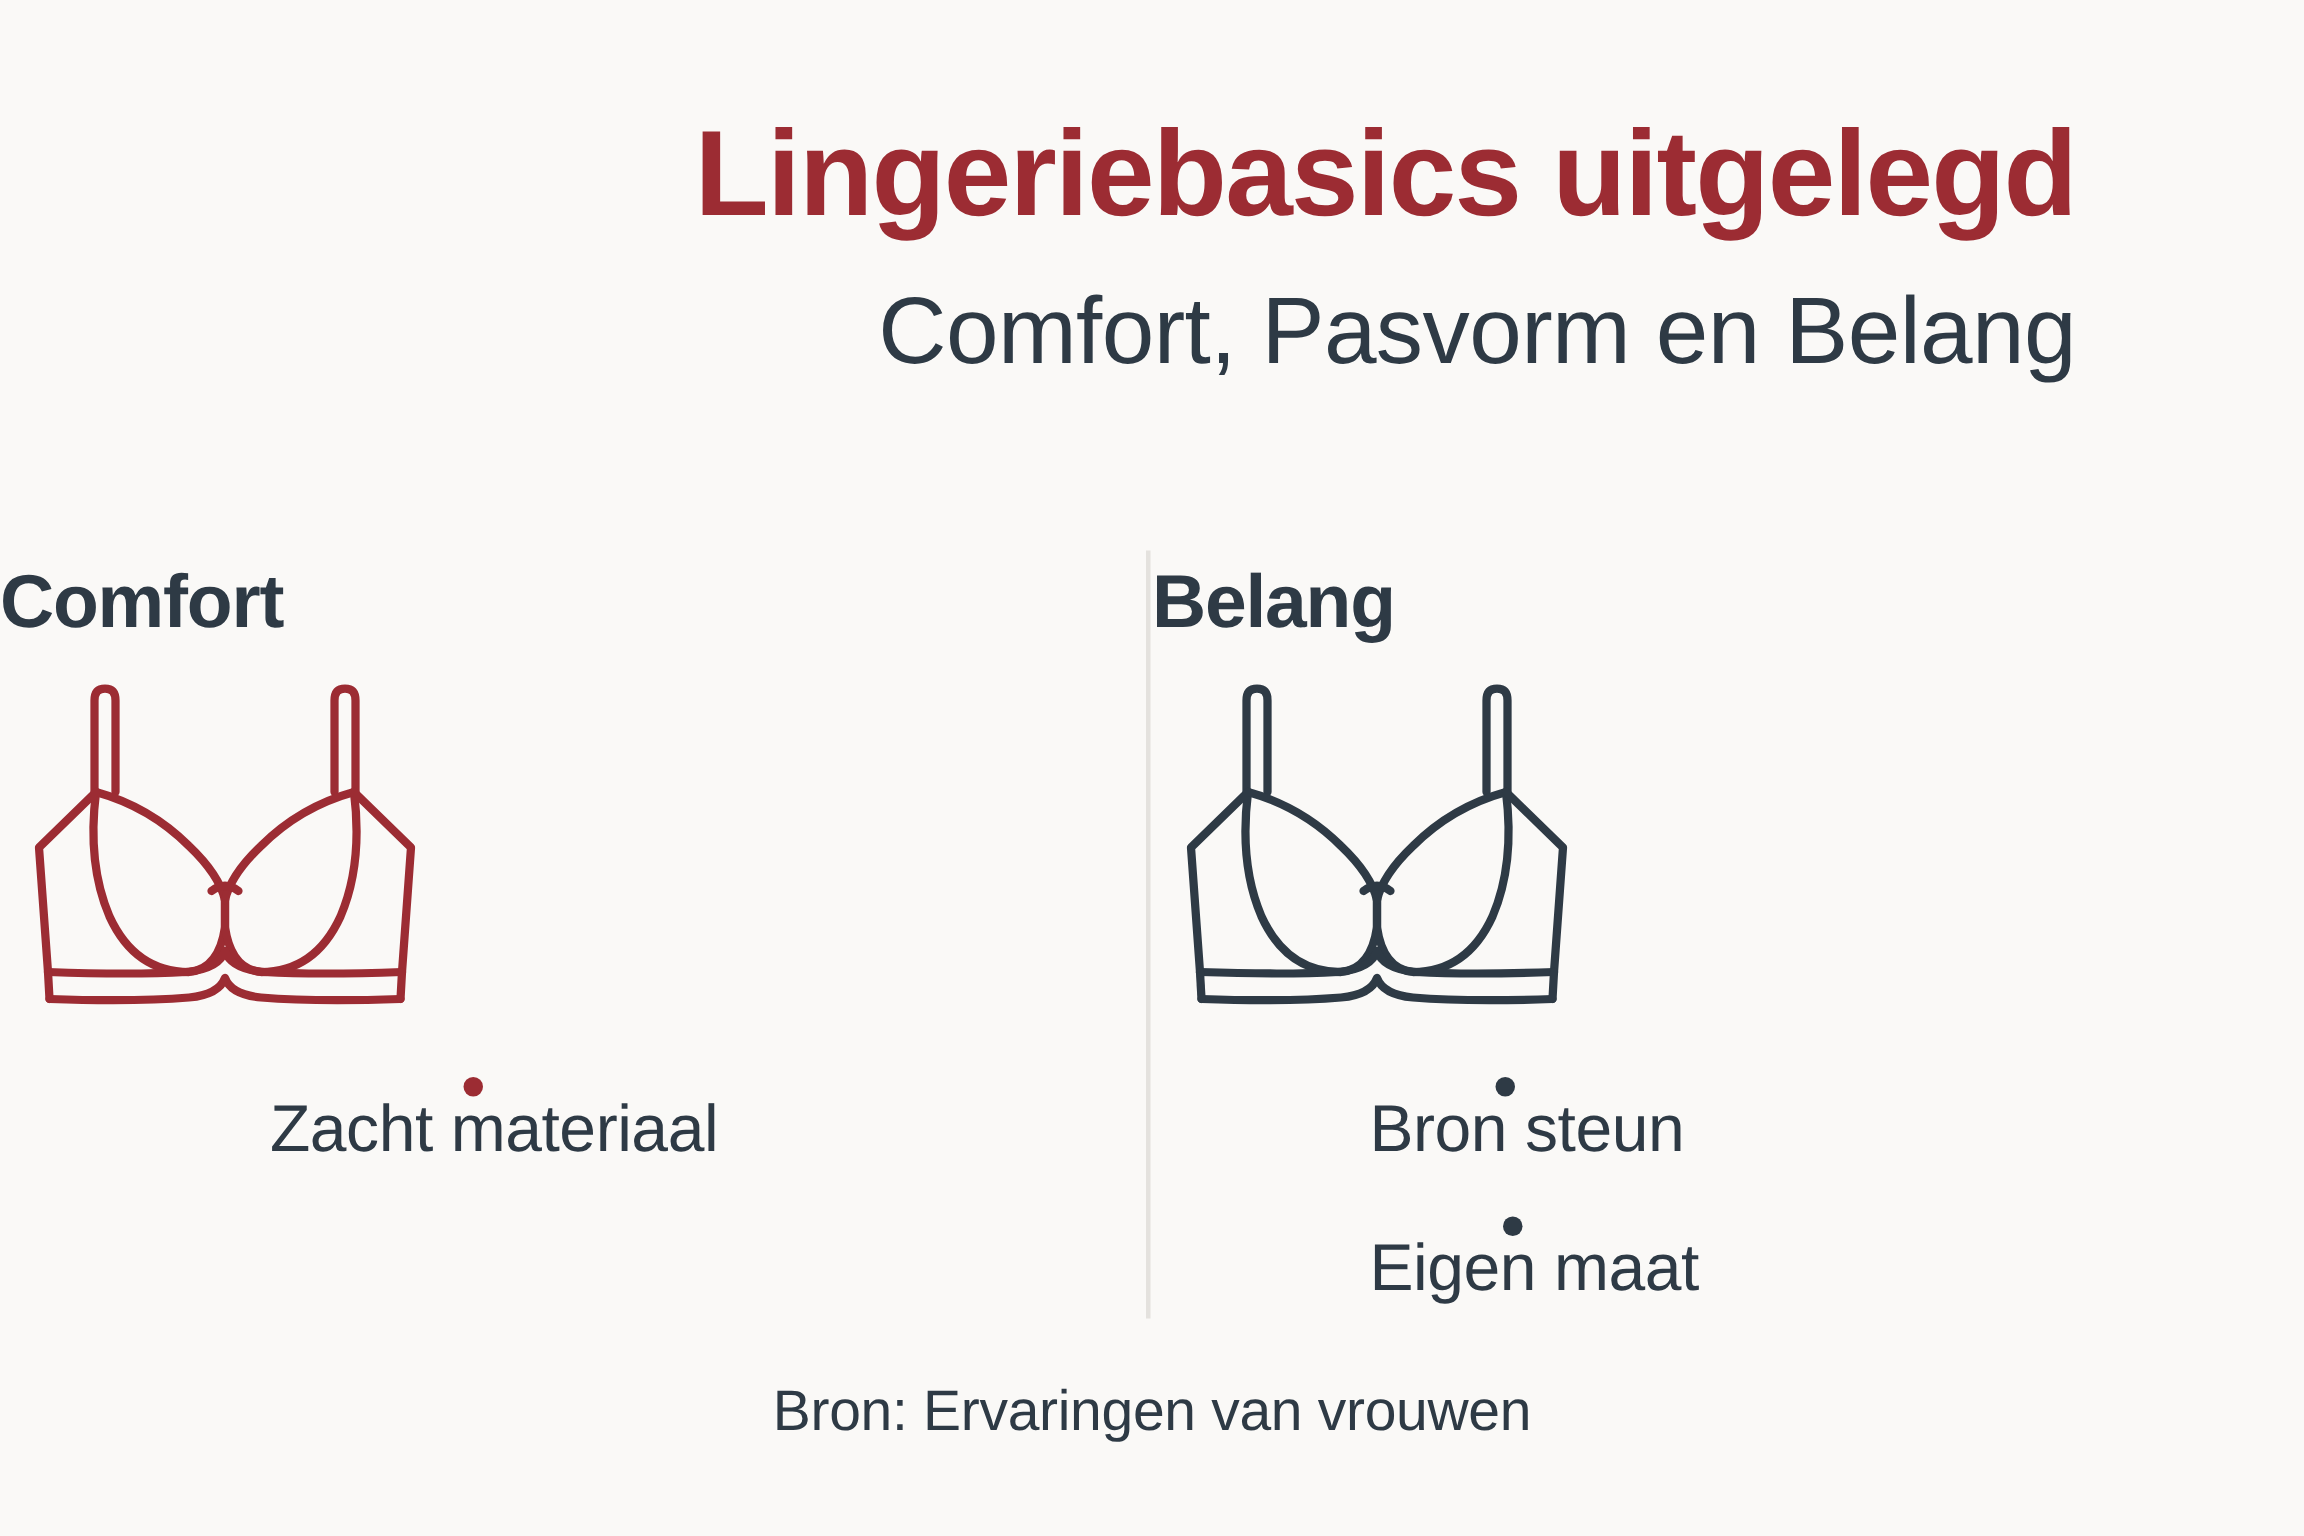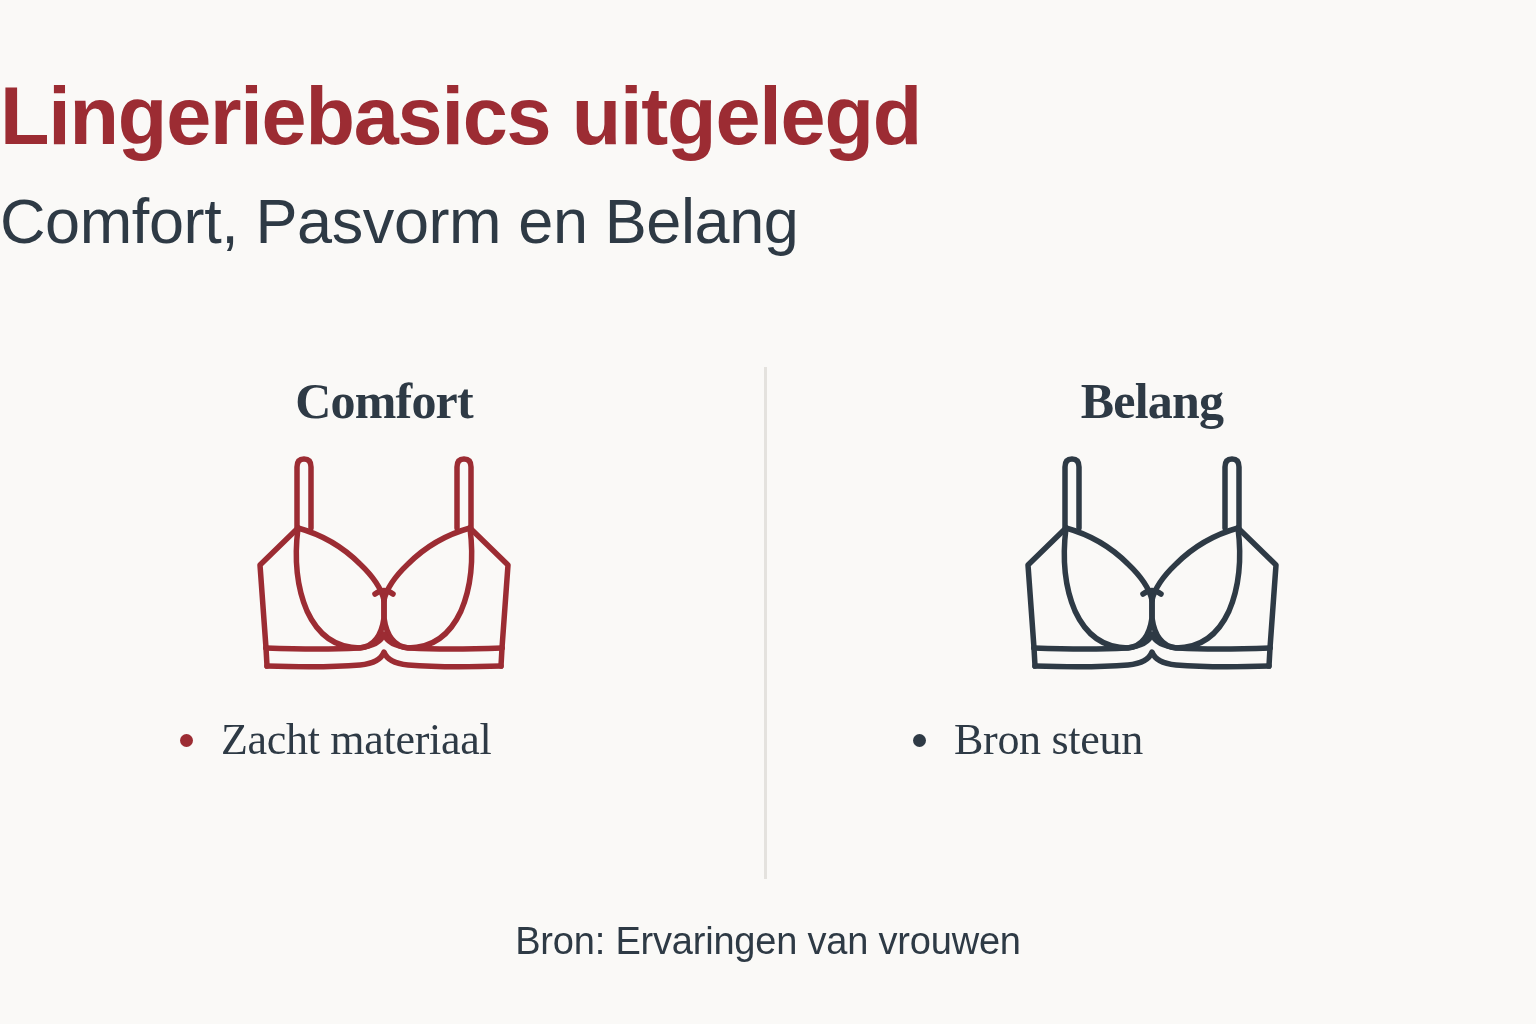--- a/index.html
+++ b/index.html
@@ -22,21 +22,21 @@
     height: 1024px;
     box-sizing: border-box;
   }
 
   
   .header {
     position: absolute;
     left: 0;
     top: 0;
     width: 1384px;
-    text-align: left;
+    text-align: right;
   }
   .title {
     margin: 0;
     padding-top: 76px;
     font-size: 81px;
     line-height: 1.0;
     font-weight: bold;
     letter-spacing: -1.2px;
     color: #9c2c33;
     white-space: nowrap;
@@ -62,22 +62,20 @@
     display: flex;
     flex-direction: row;
     align-items: flex-start;
   }
   .column {
     width: 768px;
     height: 520px;
     position: relative;
     display: flex;
     flex-direction: column;
-    align-items: center;
-    font-family: Liberation Serif, serif;
   }
 
   .divider {
     position: absolute;
     left: 764px;
     top: 4px;
     width: 3px;
     height: 512px;
     background: #e4e2de;
   }
@@ -115,20 +113,21 @@
     display: flex;
     flex-direction: column;
     align-items: flex-start;
     box-sizing: border-box;
   }
   .col-left .bullets  { padding-left: 180px; }
   .col-right .bullets { padding-left: 145px; }
 
   .bullet {
     display: flex;
+    flex-direction: column;
     align-items: center;
     margin-bottom: 36px;
     white-space: nowrap;
   }
   .bullet:last-child { margin-bottom: 0; }
 
   .dot {
     width: 13px;
     height: 13px;
     border-radius: 50%;
@@ -253,20 +252,24 @@
 
           <path d="M268 196 L267 214"></path>
         </svg>
       </div>
 
       <ul class="bullets">
         <li class="bullet">
           <span class="dot"></span>
           <span class="bullet-text">Bron steun</span>
         </li>
+        <li class="bullet">
+          <span class="dot"></span>
+          <span class="bullet-text">Eigen maat</span>
+        </li>
       </ul>
     </div>
 
   </div>
 
   <div class="footer">
     <p class="source">Bron: Ervaringen van vrouwen</p>
   </div>
 
 </div>

